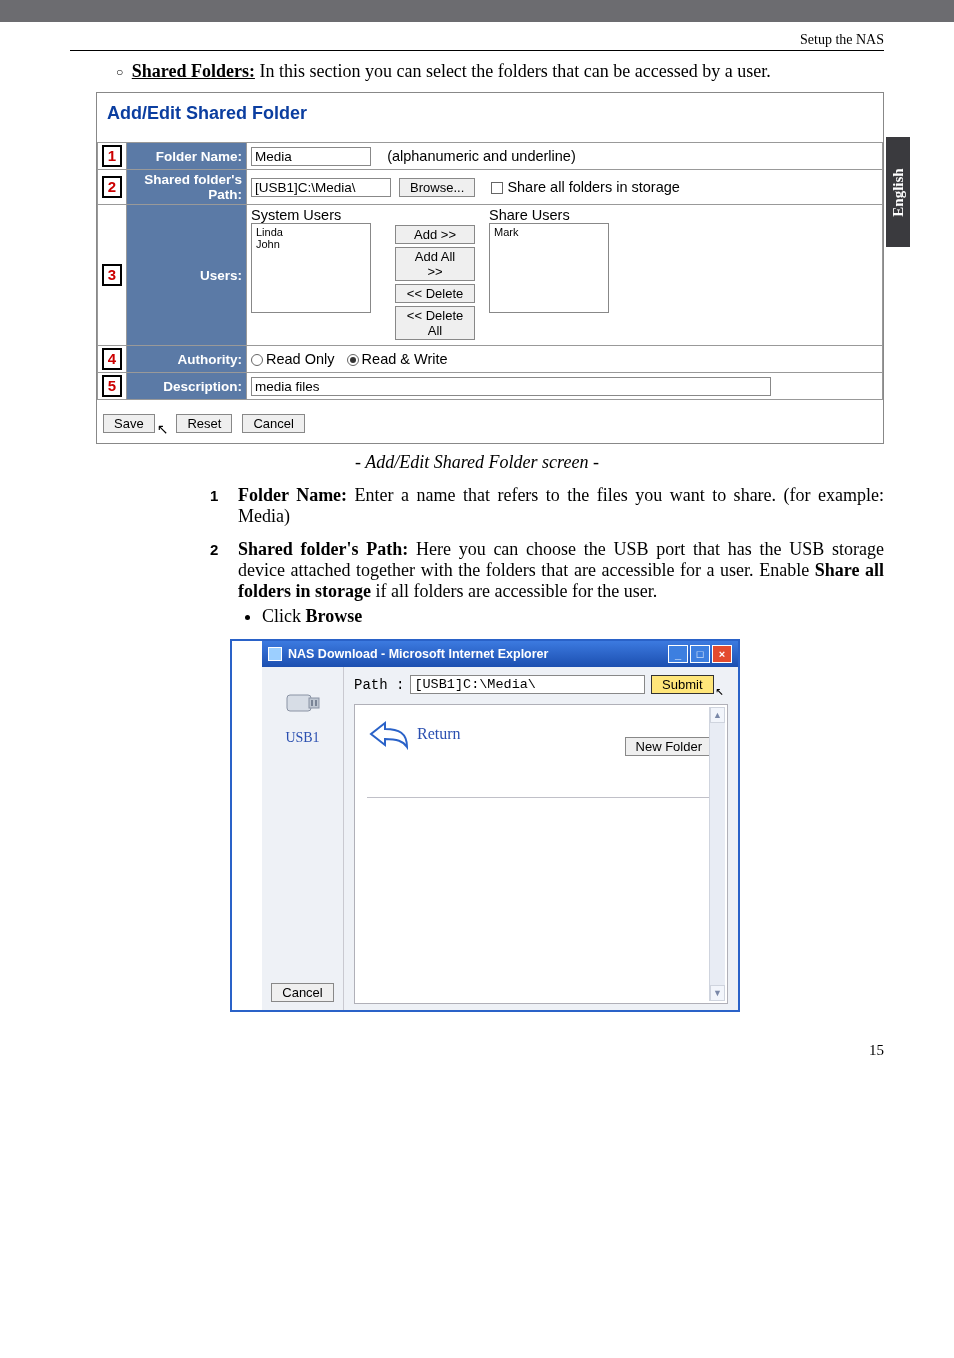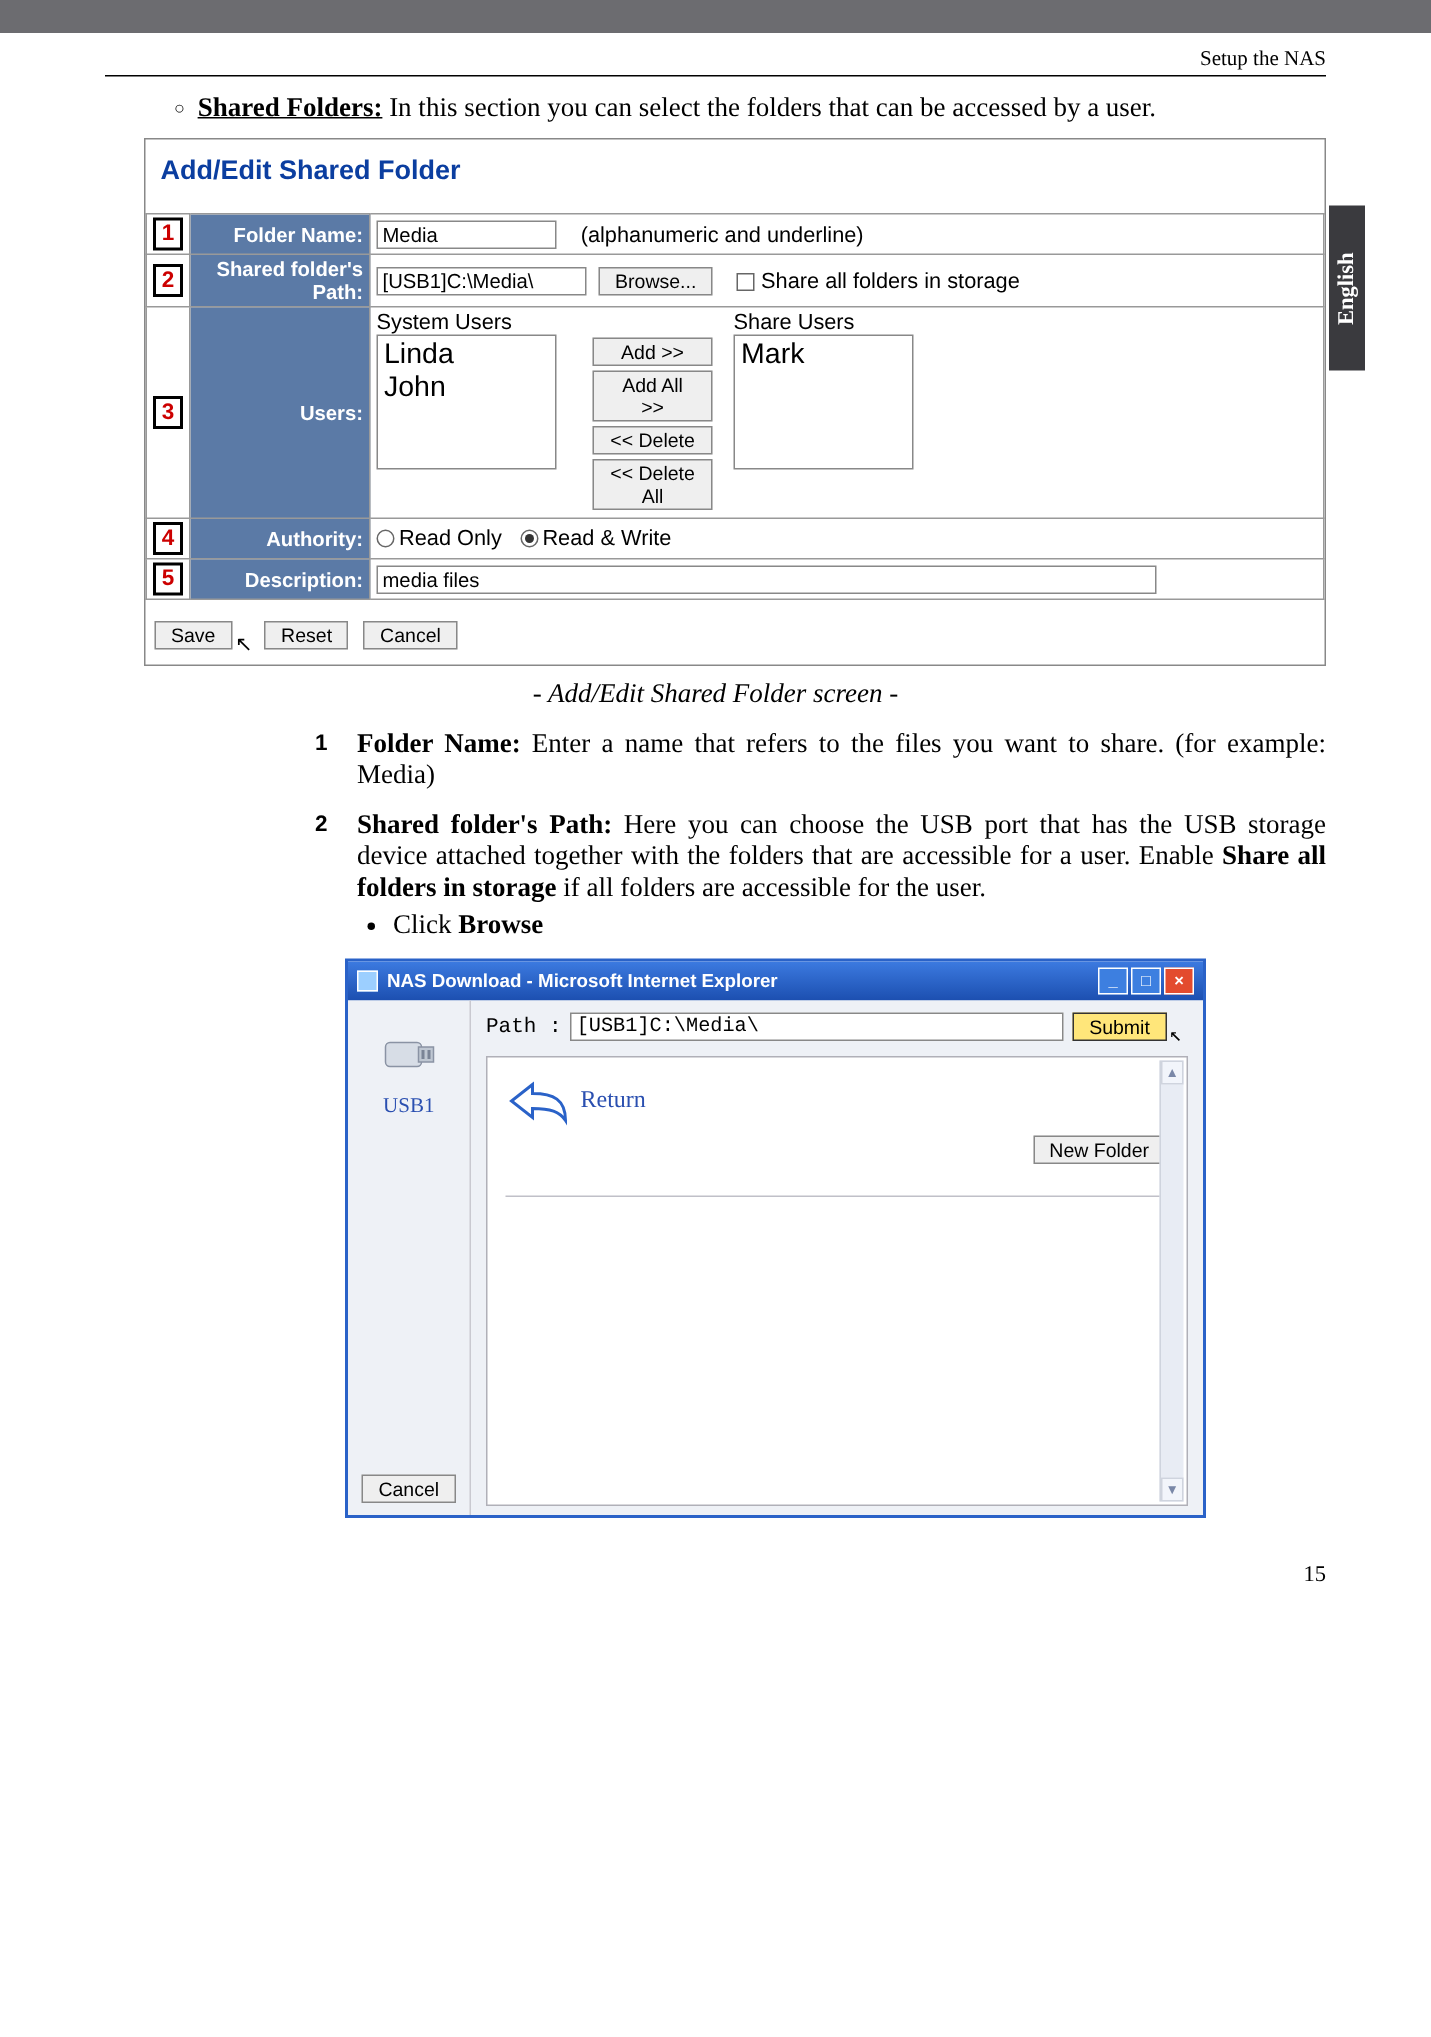--- a/index.html
+++ b/index.html
@@ -108,21 +108,21 @@
     padding: 1px 10px;
     font-family: Arial, sans-serif;
     display: inline-block;
     cursor: pointer;
   }
   .listbox {
     border: 1px solid #888;
     width: 120px;
     height: 90px;
     padding: 2px 4px;
-    font-size: 19px;
+    font-size: 11px;
     background:#fff;
   }
   .userscol { display:inline-block; vertical-align: top; margin-right: 10px; }
   .midbtns { display:inline-block; vertical-align: top; margin: 18px 10px 0 10px; }
   .midbtns .btn { display:block; width: 80px; margin-bottom: 3px; text-align:center; }
   .radio-dot { display:inline-block; width:12px; height:12px; border:1px solid #666; border-radius:50%; vertical-align:middle; margin-right:3px; position:relative;}
   .radio-dot.sel::after { content:""; position:absolute; left:2px; top:2px; width:6px; height:6px; background:#333; border-radius:50%; }
   .chk { display:inline-block; width:12px; height:12px; border:1px solid #666; vertical-align:middle; margin-right:4px; }
   .bottom-btns { padding: 14px 6px 10px 6px; }
   .bottom-btns .btn { margin-right: 6px; }
@@ -132,25 +132,26 @@
     margin: 8px 0 12px 0;
   }
   ol.numlist { list-style: none; padding: 0; margin: 0 0 0 140px; }
   ol.numlist > li { position: relative; padding-left: 28px; margin-bottom: 12px; text-align: justify; }
   ol.numlist > li .lnum { position:absolute; left:0; top:2px; font-weight:bold; font-family: Arial, sans-serif; font-size:15px; }
   ul.bul { list-style: disc; margin: 4px 0 6px 24px; padding:0; }
   ul.bul li { margin-bottom: 2px; }
 
   .iewin {
     margin: 6px 0 10px 160px;
-    width: 574px;
+    width: 510px;
     border: 2px solid #2a62c8;
     font-family: Tahoma, Arial, sans-serif;
     font-size: 12.5px;
     background: #fff;
+    padding-left: 30px;
   }
   .ie-titlebar {
     background: linear-gradient(#3c7ae0, #1c4fb0);
     color: #fff;
     font-weight: bold;
     padding: 4px 6px;
     display: flex;
     align-items: center;
     justify-content: space-between;
   }
@@ -179,21 +180,21 @@
   .filearea {
     border:1px solid #b0b0b8;
     background:#fff;
     margin-top:10px;
     height: 300px;
     position:relative;
     padding: 12px;
   }
   .ret { display:flex; align-items:center; gap:6px; color:#2a4fb0; font-size:16px; font-family:"Times New Roman", serif; }
   .ret svg { width:44px; height:34px; }
-  .newf { position:absolute; right:14px; top:52px;text-align:right; }
+  .newf { position:absolute; right:14px; top:32px;text-align:right; }
   .scrollbar { position:absolute; right:2px; top:2px; bottom:2px; width:16px; background:#e8ecf4; border-left:1px solid #cfd4de; }
   .scrollbar .ar { height:16px; display:flex; align-items:center; justify-content:center; font-size:9px; color:#7a88a8; border:1px solid #cfd4de; background:#f2f5fb;}
   .scrollbar .ar.bot { position:absolute; bottom:0; left:0; right:0; }
   .hr { border:none; border-top:1px solid #c0c0c8; margin:10px 0 0 0; }
 
   .after-img { margin: 8px 0 0 170px; }
   .after-img ul { list-style: disc; padding-left: 22px; margin:0; }
   .after-img li { margin-bottom: 6px; text-align: justify; padding-right: 40px;}
   .arrow-row { margin-left: 22px; margin-top: 8px; }
 

